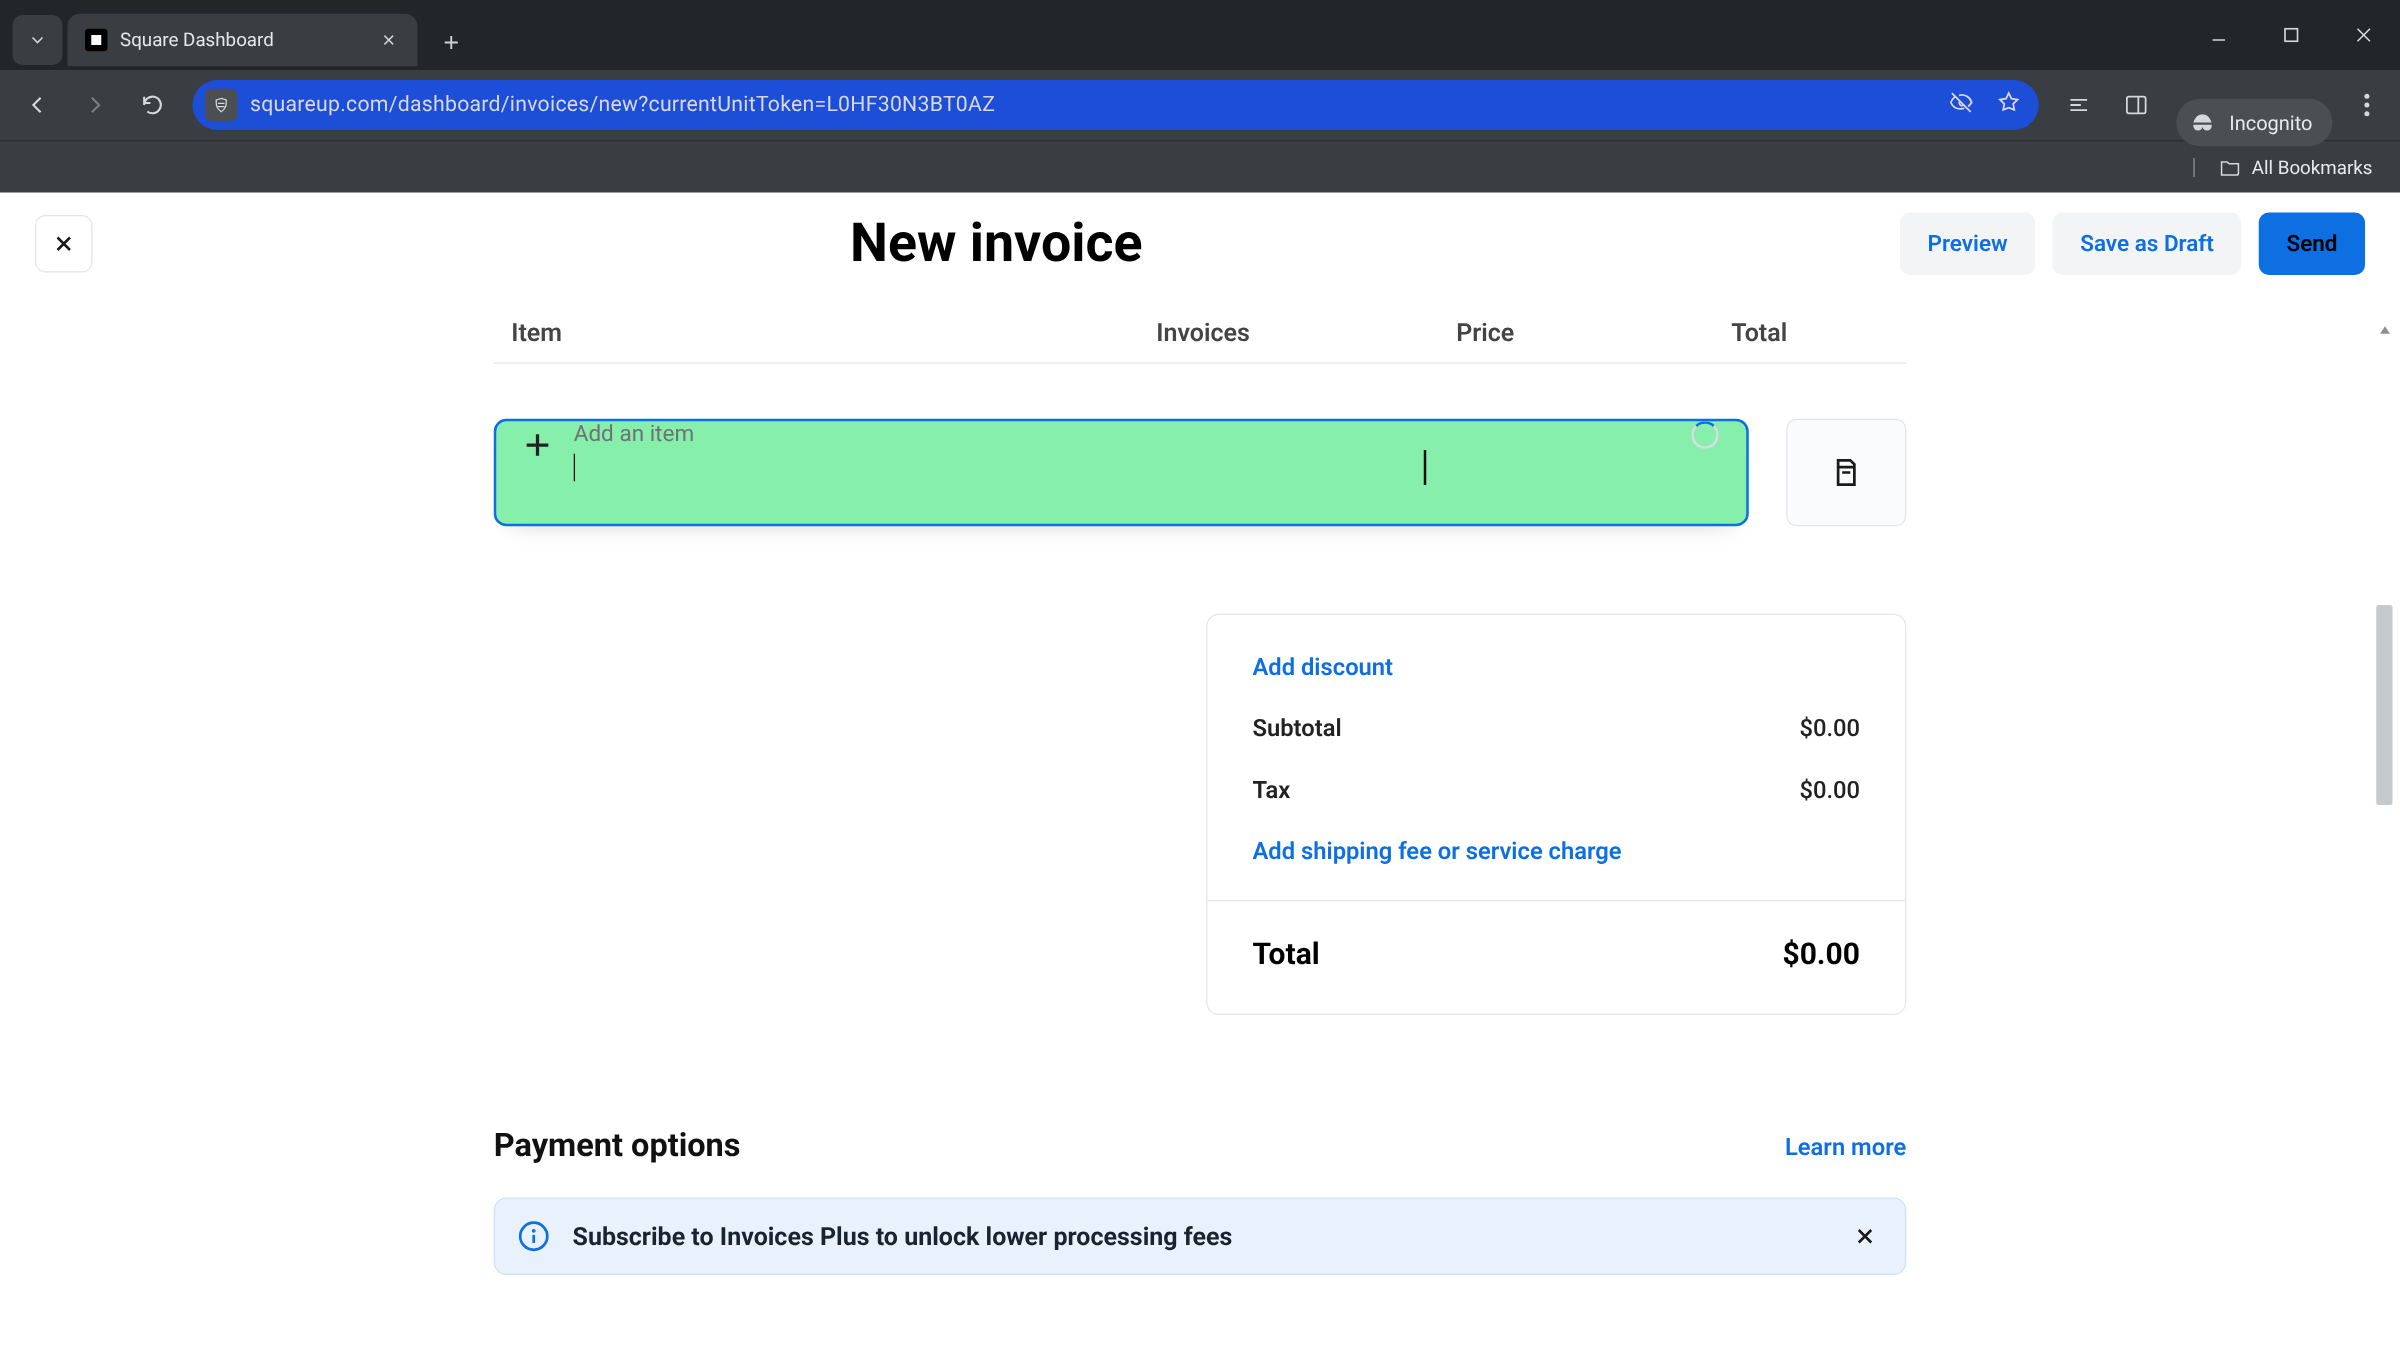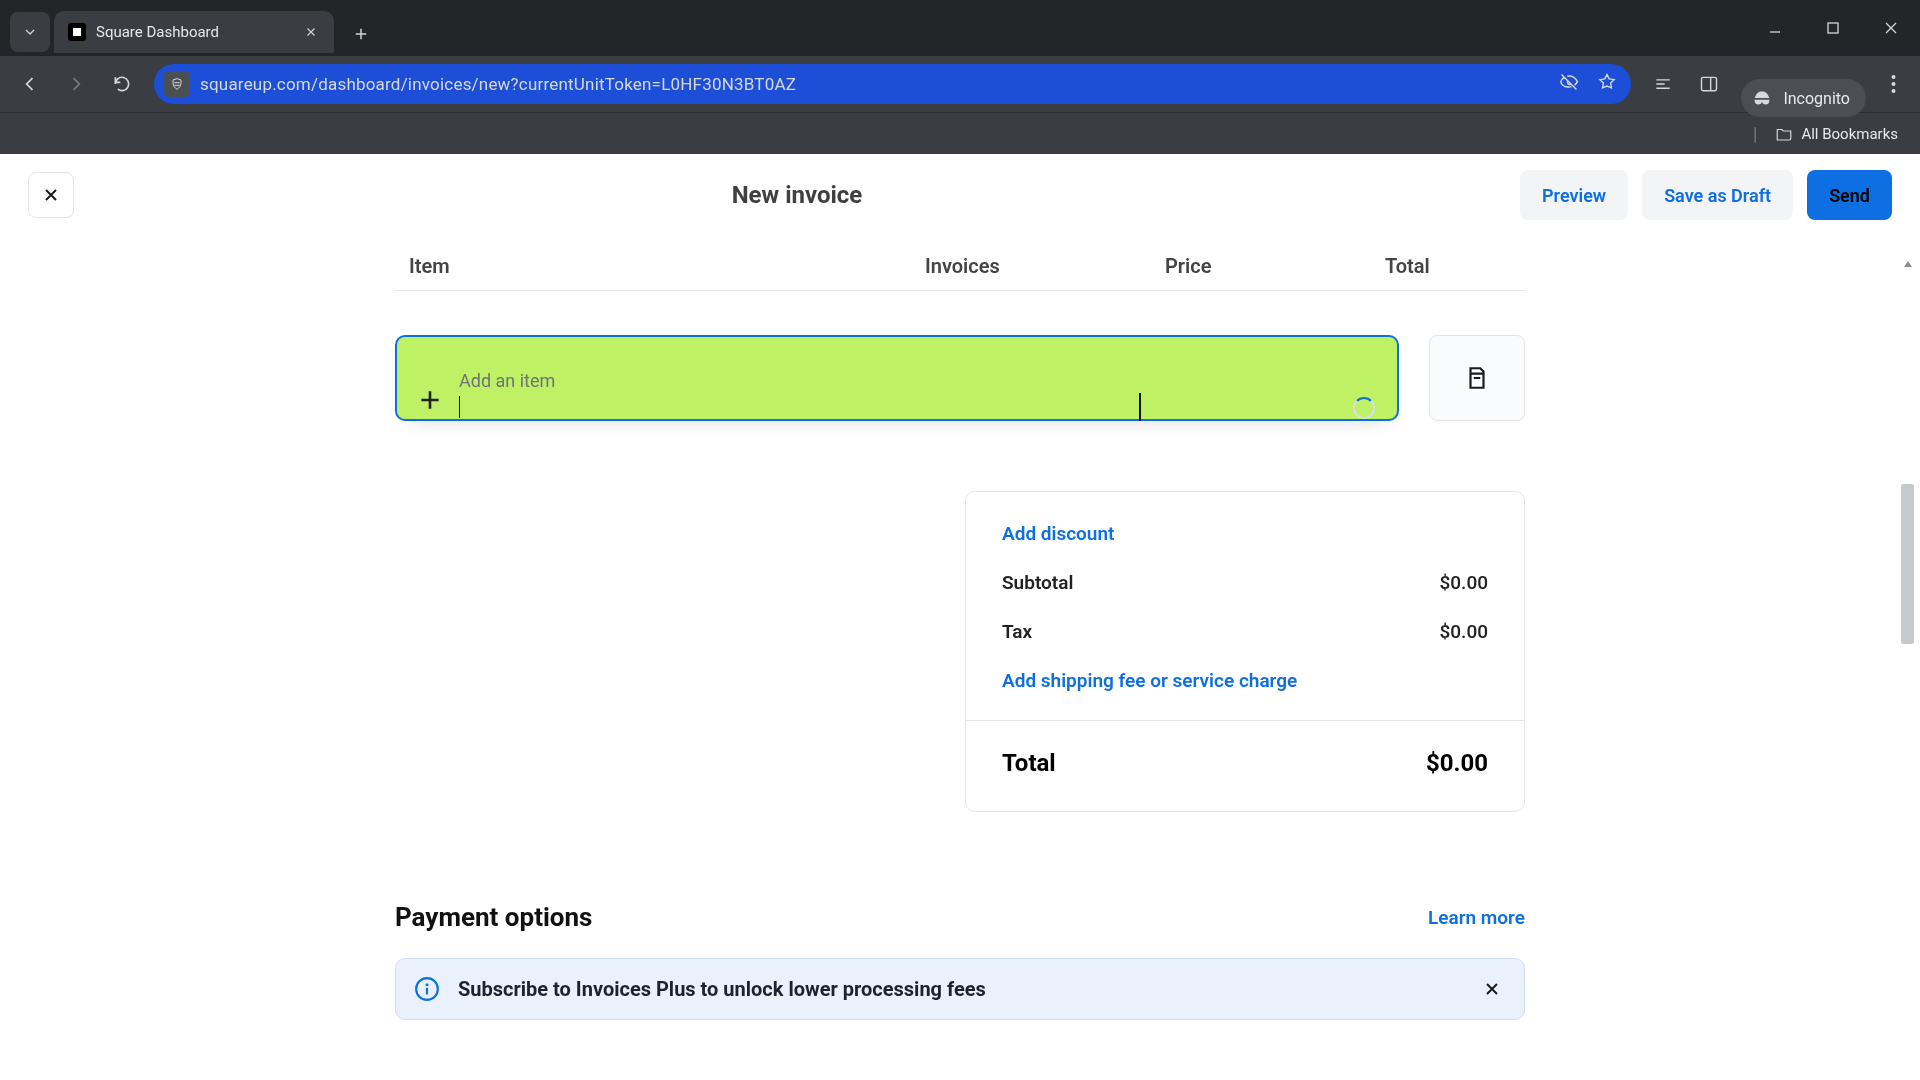--- a/index.html
+++ b/index.html
@@ -44,21 +44,21 @@
   .bookmarks-bar .sep { color:#7a7d82; margin-right:8px; font-size:18px; }
   .bookmarks-bar .bm { display:flex; align-items:center; gap:8px; color:#e7e9ec; font-size:15px; }
   .bookmarks-bar .bm svg { width:18px; height:18px; stroke:#d6d8db; fill:none; stroke-width:1.6; }
 
   
   .page { position:relative; height: calc(1080px - 56px - 56px - 42px); overflow:hidden; }
 
   .app-header { height:82px; display:flex; align-items:center; padding:0 28px; }
   .close-btn { width:46px; height:46px; border:1px solid #e2e4e7; border-radius:8px; display:flex; align-items:center; justify-content:center; background:#fff; }
   .close-btn svg { width:20px; height:20px; stroke:#1a1a1a; stroke-width:2.4; }
-  .app-title { flex:1; text-align:center; font-size:24px; font-weight:700; color:#404040; }
+  .app-title { flex:1; text-align:center; font-size:43px; font-weight:700; color:#000000; }
   .header-actions { display:flex; gap:14px; }
   .btn { height:50px; border-radius:8px; padding:0 22px; font-size:18px; font-weight:600; display:flex; align-items:center; justify-content:center; cursor:pointer; }
   .btn.ghost { background:#f3f4f5; color:#0d6fe1; }
   .btn.primary { background:#0d6fe1; color:#000000;text-align:right; }
 
   .page-body { position:relative; height:calc(100% - 82px); }
 
   
   .page-scrollbar { position:absolute; right:2px; top:0; bottom:0; width:20px; }
   .page-scrollbar .arrow { position:absolute; left:0; width:20px; height:20px; display:flex; align-items:center; justify-content:center; }
@@ -70,21 +70,21 @@
   .content { width:1130px; margin:18px auto; padding-top:0; }
 
   .cols { display:flex; padding:0 0 6px 0; font-size:20px; font-weight:600; color:#444; }
   .cols .c-item { flex:1; padding-left:14px; }
   .cols .c-qty  { width:240px; }
   .cols .c-price{ width:220px; }
   .cols .c-total{ width:140px; }
   .divider { height:1px; background:#e3e5e8; margin-top:6px; }
 
   .add-row { display:flex; align-items:stretch; gap:30px; margin-top:44px; }
-  .add-box { flex:1; height:86px; border:2px solid #0d6fe1; border-radius:10px; display:flex; align-items:flex-end; padding:0 18px 0 14px; background:#bef264; box-shadow:0 12px 18px -14px rgba(0,0,0,.18); }
+  .add-box { flex:1; height:86px; border:2px solid #0d6fe1; border-radius:10px; display:flex; align-items:flex-start; padding:0 18px 0 14px; background:#86efac; box-shadow:0 12px 18px -14px rgba(0,0,0,.18); }
   .plus-sq { width:38px; height:38px; display:flex; align-items:center; justify-content:center; }
   .plus-sq svg { width:26px; height:26px; stroke:#222; stroke-width:2.4; }
   .add-field { flex:1; margin-left:10px; display:flex; flex-direction:column; justify-content:center; }
   .add-label { font-size:18px; color:#6f7377; margin-bottom:4px; }
   .add-input { height:24px; display:flex; align-items:center; }
   .add-input .cursor { font-family:inherit; width:420px; }
   .add-input .caret { display:inline-block; width:1px; height:22px; background:#111; vertical-align:middle; }
   .text-caret { width:2px; height:28px; background:#111; margin:0 auto; }
   .spinner { width:22px; height:22px; border:2.5px solid #d9dde2; border-top-color:#0d6fe1; border-radius:50%; margin-left:auto; margin-right:4px; }
   .rect-btn { width:96px; border:1px solid #e2e4e7; border-radius:8px; background:#fafbfc; display:flex; align-items:center; justify-content:center; }

